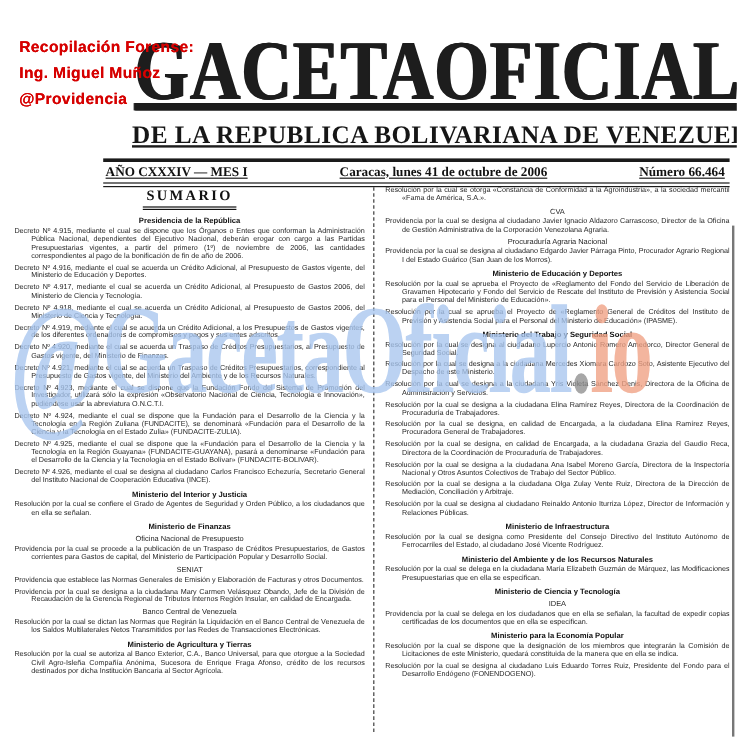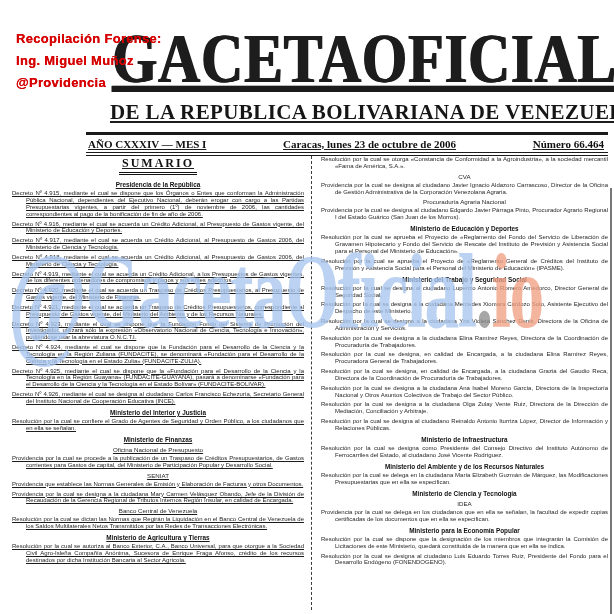--- a/index.html
+++ b/index.html
@@ -39,21 +39,21 @@
     padding:3px 4px 2px 2px;
     font-family:"Liberation Serif", serif;font-weight:bold;
     font-size:11px;color:#111;
   }
   
   .columns{
     position:absolute;left:12px;right:6px;top:156px;bottom:4px;
     display:flex;z-index:1;
   }
   .col{overflow:hidden;}
-  .col.left{width:292px;padding-right:7px;text-decoration:underline;}
+  .col.left{width:292px;padding-right:7px;}
   .col.right{flex:1;border-left:1px dashed #3c3c3c;padding-left:9px;}
   .sumario-title{
     width:fit-content;margin:0 auto 6px auto;
     font:bold 12px "Liberation Serif", serif;letter-spacing:2px;
     border-bottom:3px double #111;padding:0 3px 1px 3px;color:#111;
   }
   .blk{
     font-size:6px;line-height:1.14;text-align:justify;
     margin-bottom:3px;color:#262626;
   }
@@ -96,21 +96,21 @@
   </div>
 
   <header class="masthead">
     <h1 class="gazette-title">
       <span>GACETA</span>
       <span>OFICIAL</span>
     </h1>
     <div class="gazette-subtitle">DE LA REPUBLICA BOLIVARIANA DE VENEZUELA</div>
     <div class="datebar">
       <span>AÑO CXXXIV — MES I</span>
-      <span>Caracas, lunes 23 de octubre de 2006</span>
+      <span>Caracas, lunes 41 de octubre de 2006</span>
       <span>Número 66.464</span>
     </div>
   </header>
 
   <main class="columns">
     <section class="col left">
       <h2 class="sumario-title">SUMARIO</h2>
       <div id="left-blocks">
           <div class="blk heading">Presidencia de la República</div>
           <div class="blk item">Decreto Nº 4.915, mediante el cual se dispone que los Órganos o Entes que conforman la Administración Pública Nacional, dependientes del Ejecutivo Nacional, deberán erogar con cargo a las Partidas Presupuestarias vigentes, a partir del primero (1º) de noviembre de 2006, las cantidades correspondientes al pago de la bonificación de fin de año de 2006.</div>

